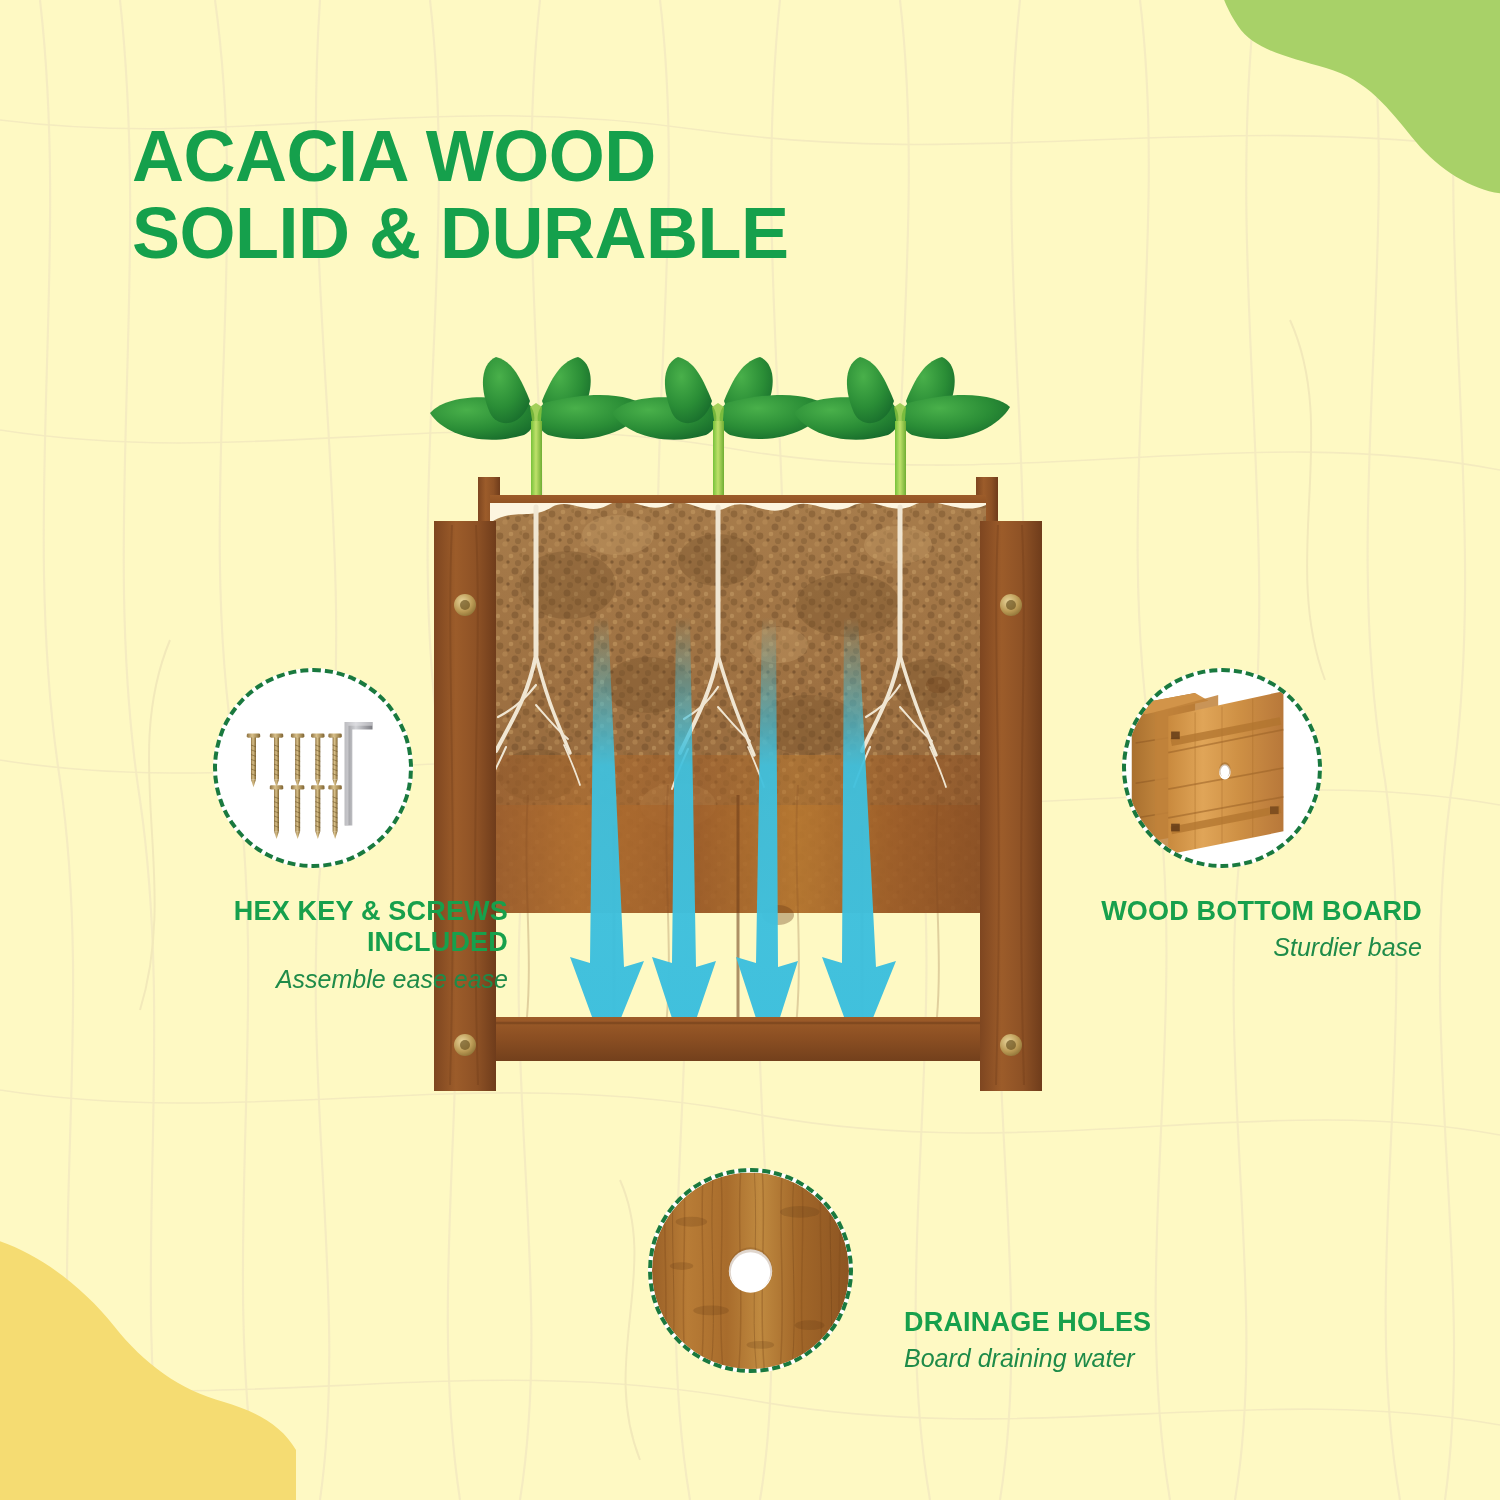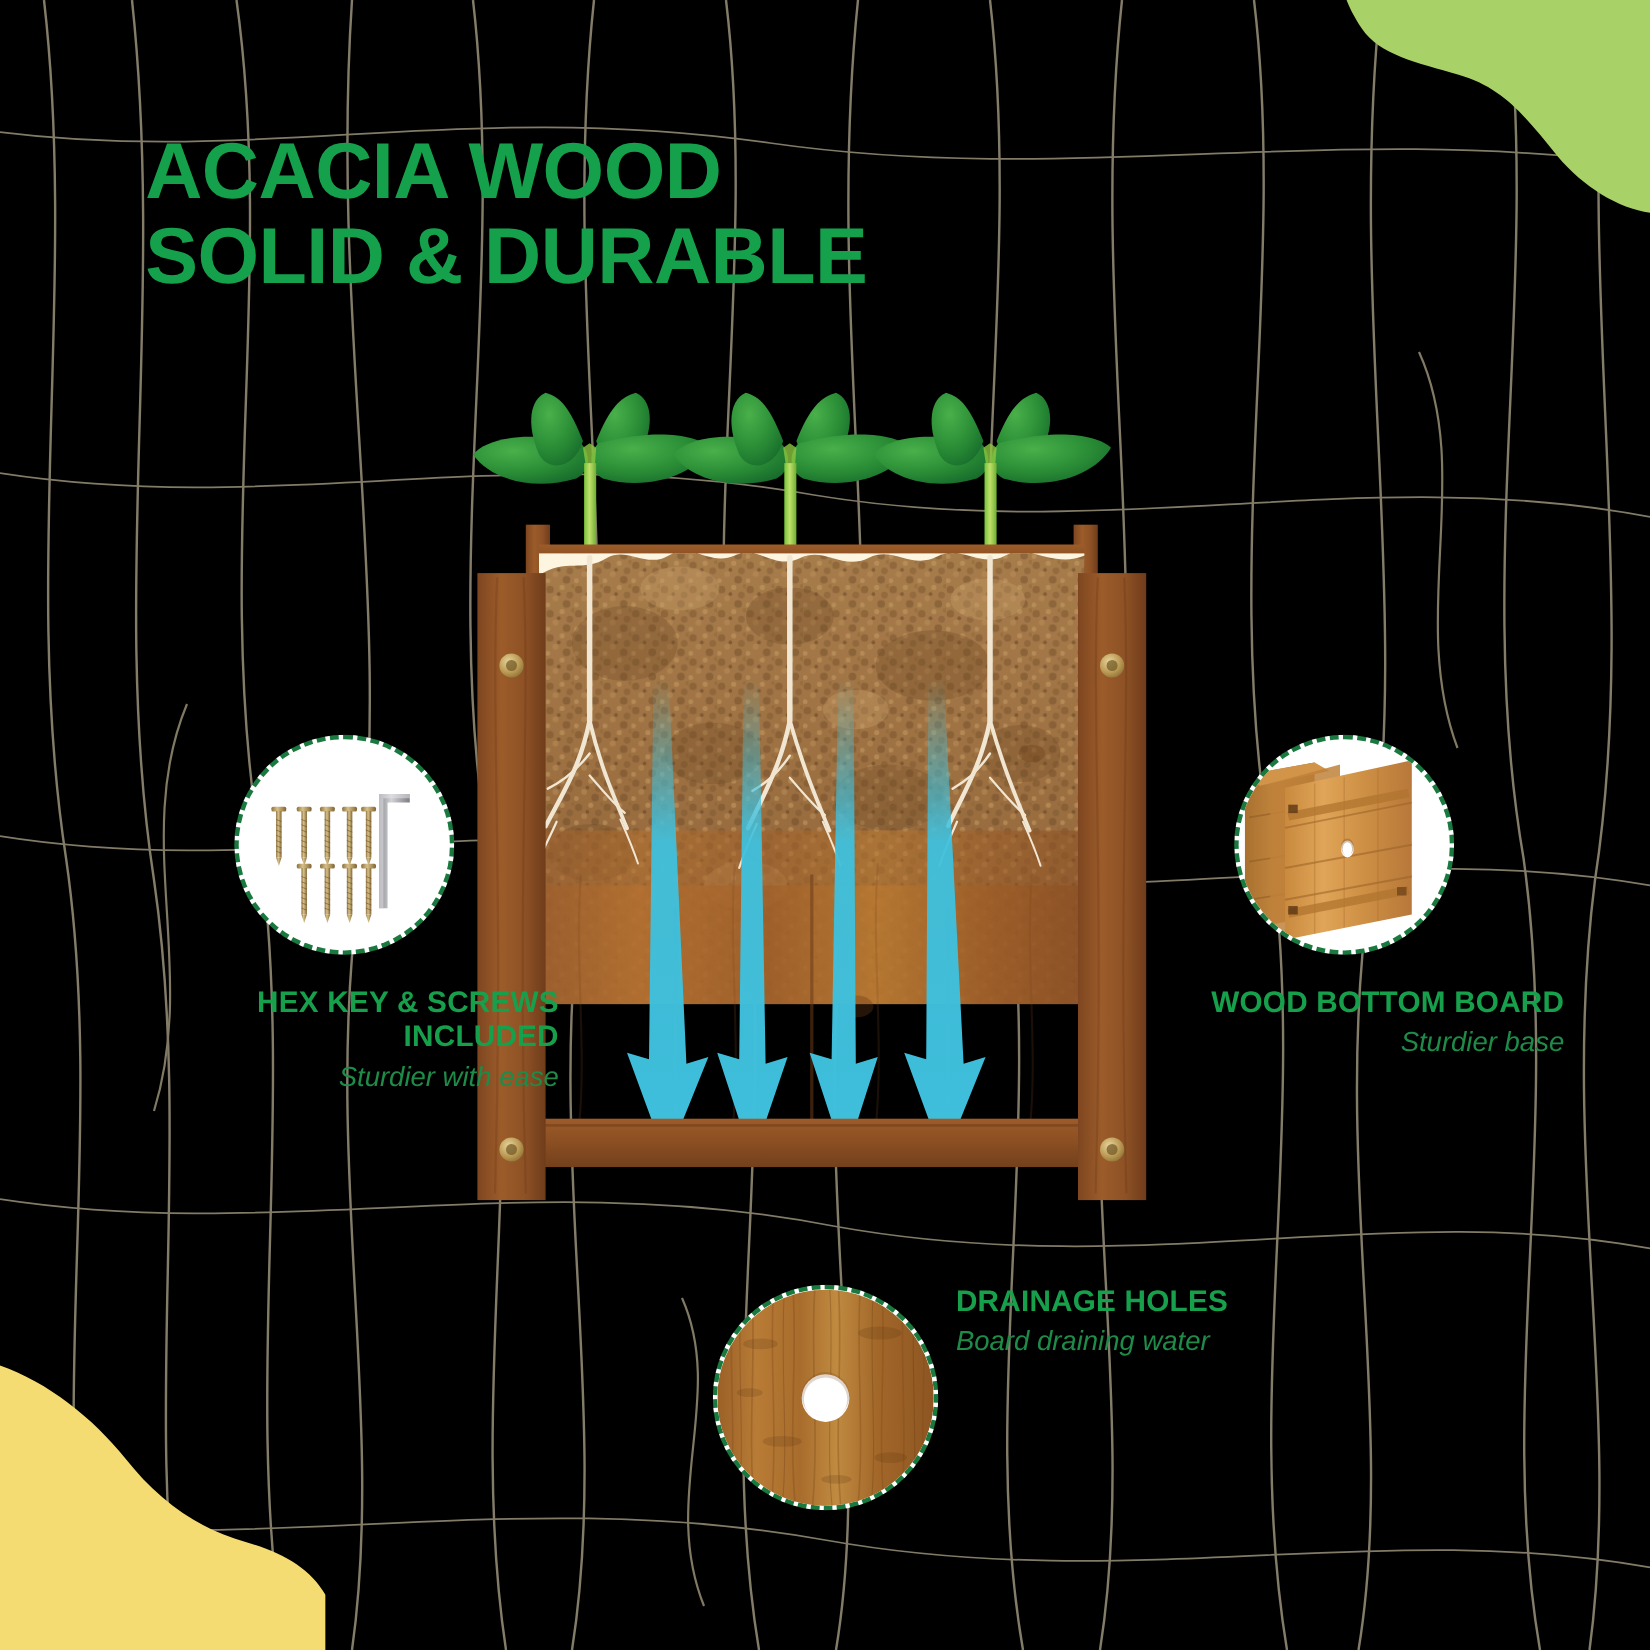--- a/index.html
+++ b/index.html
@@ -6,21 +6,21 @@
 
   html, body {
     width:1500px; height:1500px;
     font-family:"Liberation Sans", sans-serif;
     overflow:hidden;
   }
 
   #stage {
     position:relative;
     width:1500px; height:1500px;
-    background:#000000;
+    background:#fef9c3;
     overflow:hidden;
   }
 
   
   .grain {
     position:absolute; inset:0;
     pointer-events:none;
     opacity:.55;
   }
 
@@ -76,21 +76,21 @@
   #feat-hexkey .feat-circle { width:200px; height:200px; margin:0 auto; }
   #feat-hexkey .feat-text   { margin-top:28px; }
 
   
   #feat-bottomboard   { left:1022px; top:668px; width:400px; }
   #feat-bottomboard .feat-circle { width:200px; height:200px; margin:0 auto; }
   #feat-bottomboard .feat-text   { margin-top:28px; }
 
   
   #feat-drainage { left:648px; top:1168px; width:560px;
-                   display:flex; align-items:flex-start; gap:16px; }
+                   display:flex; align-items:flex-end; gap:51px; }
   #feat-drainage .feat-circle { width:205px; height:205px; flex:0 0 auto; }
   #feat-drainage .feat-text   { text-align:left; }
 
   
   #planter {
     position:absolute;
     left:418px; top:355px;
     width:640px; height:770px;
   }
   #planter svg { display:block; }
@@ -424,21 +424,21 @@
           <path d="M133,52 L162,52 L162,56 L137,56 L137,160 L133,160 Z" fill="#e3e4e8" opacity=".55"></path>
         </g>
       </svg>
     </div>
     <div class="feat-text">
       <div class="feat-title">
         <span>HEX KEY &amp; SCREWS</span><br>
         <span>INCLUDED</span>
       </div>
       <div class="feat-sub">
-        <span>Sturdier with ease</span>
+        <span>Assemble ease ease</span>
       </div>
     </div>
   </div>
 
   <div class="feature" id="feat-bottomboard">
     <div class="feat-circle">
       <svg viewBox="0 0 200 200" width="200" height="200">
         <defs>
           <linearGradient id="bbWood" x1="0" y1="0" x2="1" y2="0">
             <stop offset="0" stop-color="#c98a3e"></stop>

